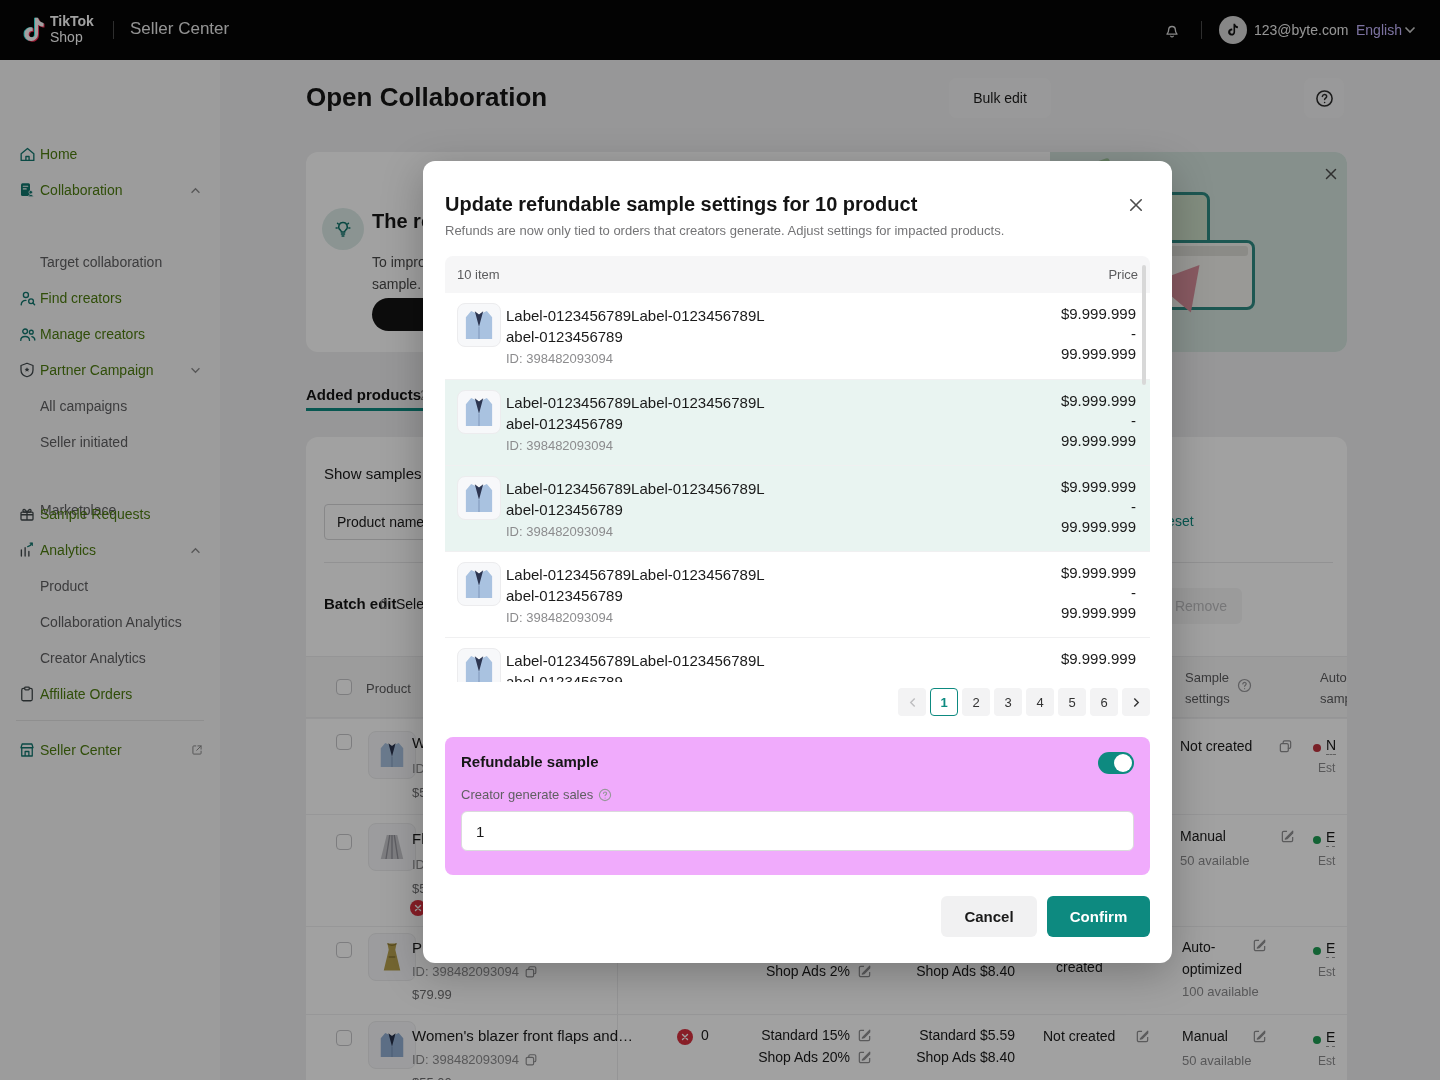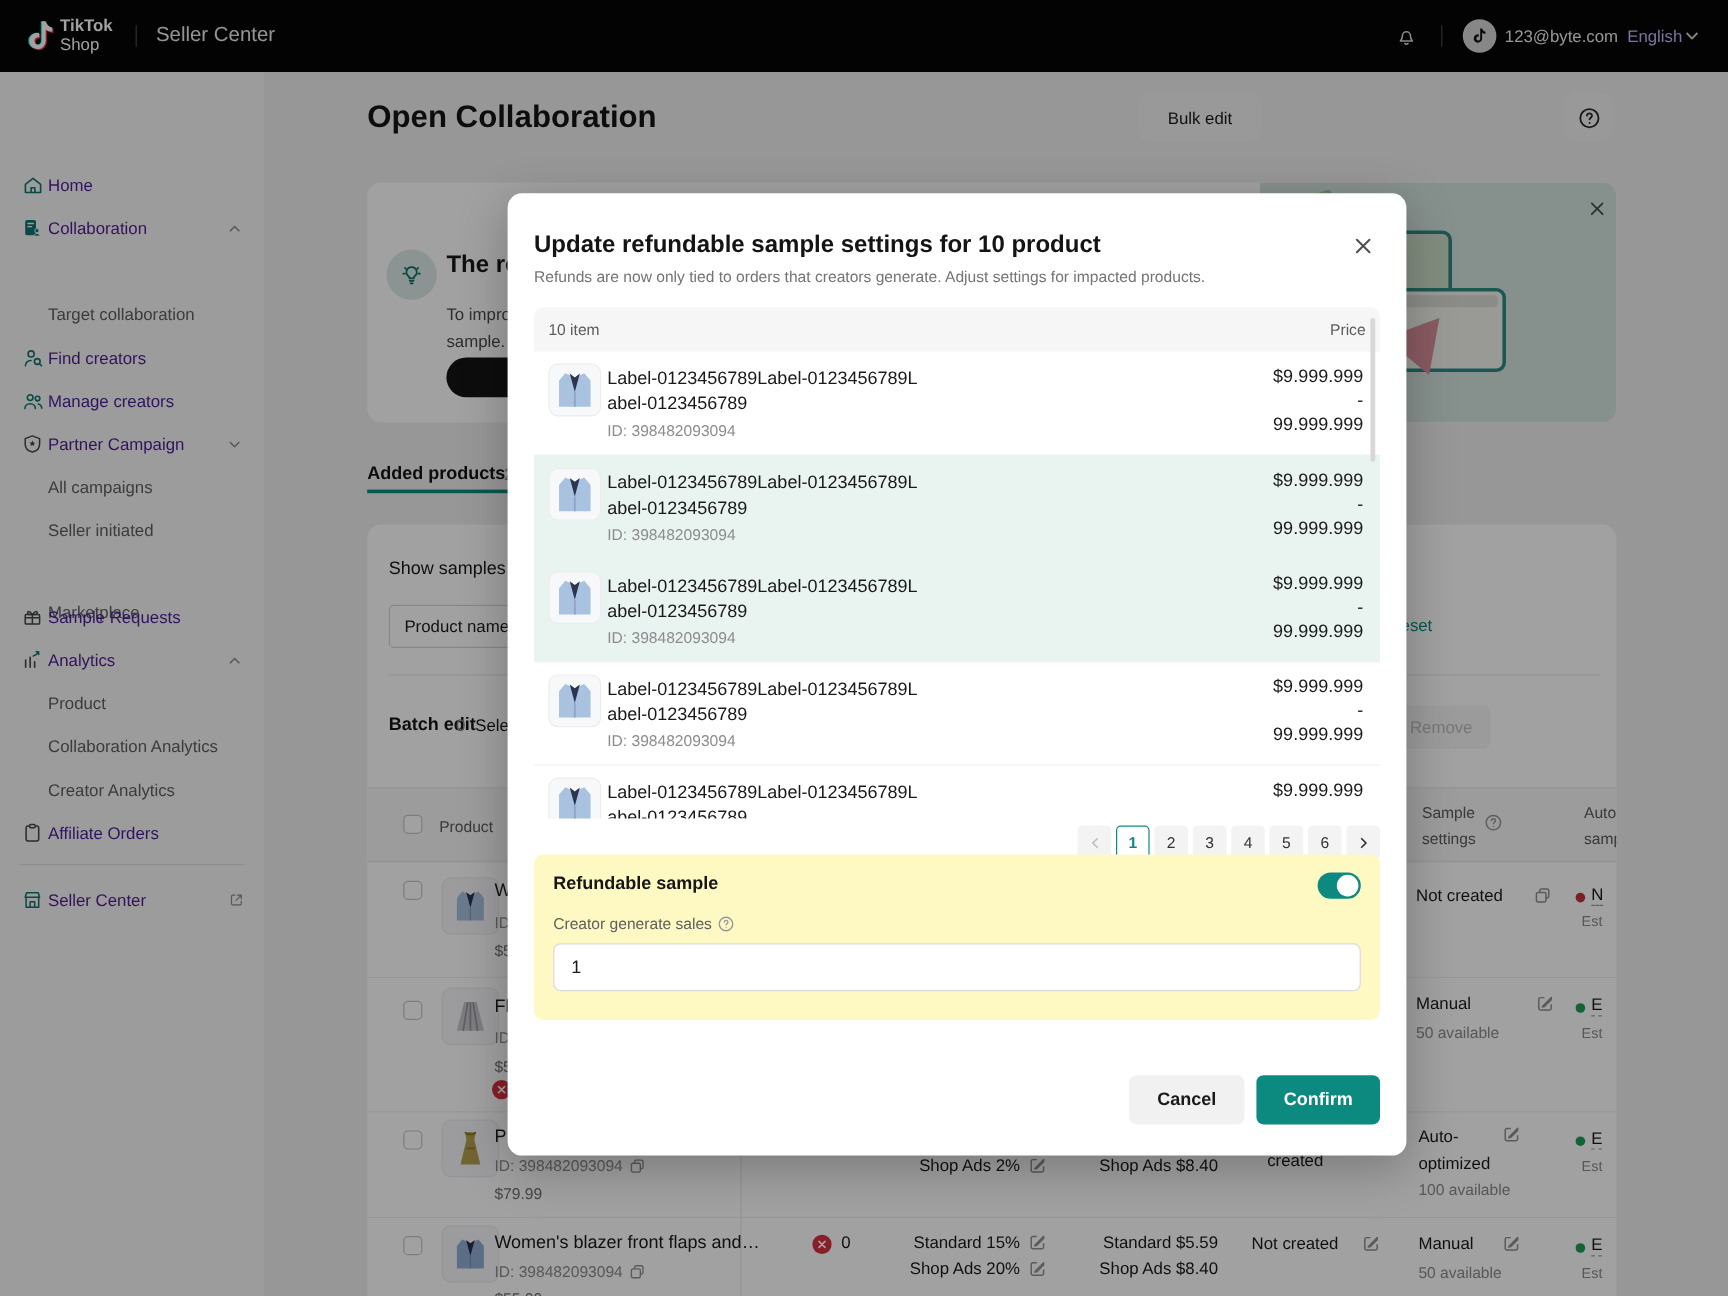--- a/index.html
+++ b/index.html
@@ -18,21 +18,21 @@
   .hdr-sep2{left:1201px;top:21px;}
   .avatar{left:1219px;top:16px;width:28px;height:28px;border-radius:50%;background:#d6d6d6;display:flex;align-items:center;justify-content:center;}
   .hdr-email{left:1254px;top:22px;color:#ededed;font-size:14px;}
   .hdr-lang{left:1356px;top:22px;color:#c4b5fd;font-size:14px;cursor:pointer;}
   .hdr-chev{left:1404px;top:26px;color:#cfcfcf;}
   
   .sidebar{left:0;top:60px;width:220px;height:1020px;background:#f7f7f8;}
   .srow{position:absolute;left:0;width:220px;height:24px;display:flex;align-items:center;cursor:pointer;}
   .srow .ic{position:absolute;left:18px;color:#11756d;}
   .srow .ic.dark{color:#40484a;}
-  .srow .lbl{position:absolute;left:40px;font-size:14px;color:#4c1d95;white-space:nowrap;}
+  .srow .lbl{position:absolute;left:40px;font-size:14px;color:#4d7c0f;white-space:nowrap;}
   .srow .sub{color:#5f5f61;}
   .srow .chev{position:absolute;left:190px;color:#8a8a8a;}
   .spill{position:absolute;left:8px;width:204px;height:36px;background:#e8e8e9;border-radius:6px;cursor:pointer;display:flex;align-items:center;}
   .spill .lbl{position:absolute;left:32px;font-size:14px;color:#0d8a80;}
   .sdivider{position:absolute;left:16px;width:188px;height:1px;background:#e2e2e3;}
   
   .page-title{left:306px;top:82px;font-size:26px;font-weight:700;color:#161616;}
   .hbtn{position:absolute;height:40px;top:78px;background:#f3f3f4;border-radius:8px;display:flex;align-items:center;justify-content:center;font-size:14px;color:#1a1a1a;cursor:pointer;}
   .banner{left:306px;top:152px;width:1041px;height:200px;background:#ffffff;border-radius:12px;overflow:hidden;}
   .bulb-circle{left:16px;top:56px;width:42px;height:42px;border-radius:50%;background:#dcebe8;display:flex;align-items:center;justify-content:center;color:#0d7168;}
@@ -84,21 +84,21 @@
   .m-thumb{position:absolute;left:12px;top:10px;width:44px;height:44px;border:1px solid #ececee;border-radius:8px;background:#f7f8fa;overflow:hidden;}
   .m-l1{position:absolute;left:61px;top:14px;font-size:15px;color:#1a1a1a;white-space:nowrap;}
   .m-l2{position:absolute;left:61px;top:35px;font-size:15px;color:#1a1a1a;}
   .m-id{position:absolute;left:61px;top:58px;font-size:13px;color:#8c8c8e;}
   .m-p{position:absolute;right:14px;font-size:15px;color:#1a1a1a;text-align:right;}
   .m-scroll{left:719px;top:104px;width:4px;height:120px;background:#d8d8d8;border-radius:2px;cursor:pointer;}
   .pager{left:475px;top:527px;display:flex;gap:4px;}
   .pbtn{width:28px;height:28px;border-radius:4px;background:#f3f3f4;display:flex;align-items:center;justify-content:center;font-size:13px;color:#333;cursor:pointer;}
   .pbtn.active{background:#fff;border:1.5px solid #0d8a80;color:#0d8a80;font-weight:700;}
   .pbtn.prev{color:#bdbdbf;}
-  .panel{left:22px;top:551px;width:705px;height:138px;background:#fef9c3;border-radius:8px;}
+  .panel{left:22px;top:576px;width:705px;height:138px;background:#f0abfc;border-radius:8px;}
   .panel-title{left:16px;top:16px;font-size:15px;font-weight:700;color:#161616;}
   .toggle{left:653px;top:15px;width:36px;height:22px;border-radius:11px;background:#0d8a80;cursor:pointer;}
   .knob{position:absolute;right:2px;top:2px;width:18px;height:18px;border-radius:50%;background:#fff;}
   .panel-lbl{left:16px;top:50px;font-size:13px;color:#5f5f61;}
   .panel-input{left:16px;top:74px;width:673px;height:40px;border:1px solid #dadadc;border-radius:6px;background:#fff;font-size:15px;color:#1a1a1a;padding:0 14px;outline:none;}
   .mbtn{position:absolute;top:735px;height:41px;border-radius:6px;display:flex;align-items:center;justify-content:center;font-size:15px;font-weight:700;cursor:pointer;}
   .cancel{left:518px;width:96px;background:#f1f1f2;color:#1a1a1a;}
   .confirm{left:624px;width:103px;background:#0d8a80;color:#fff;}
   .helpq{color:#97979a;}
 </style>

